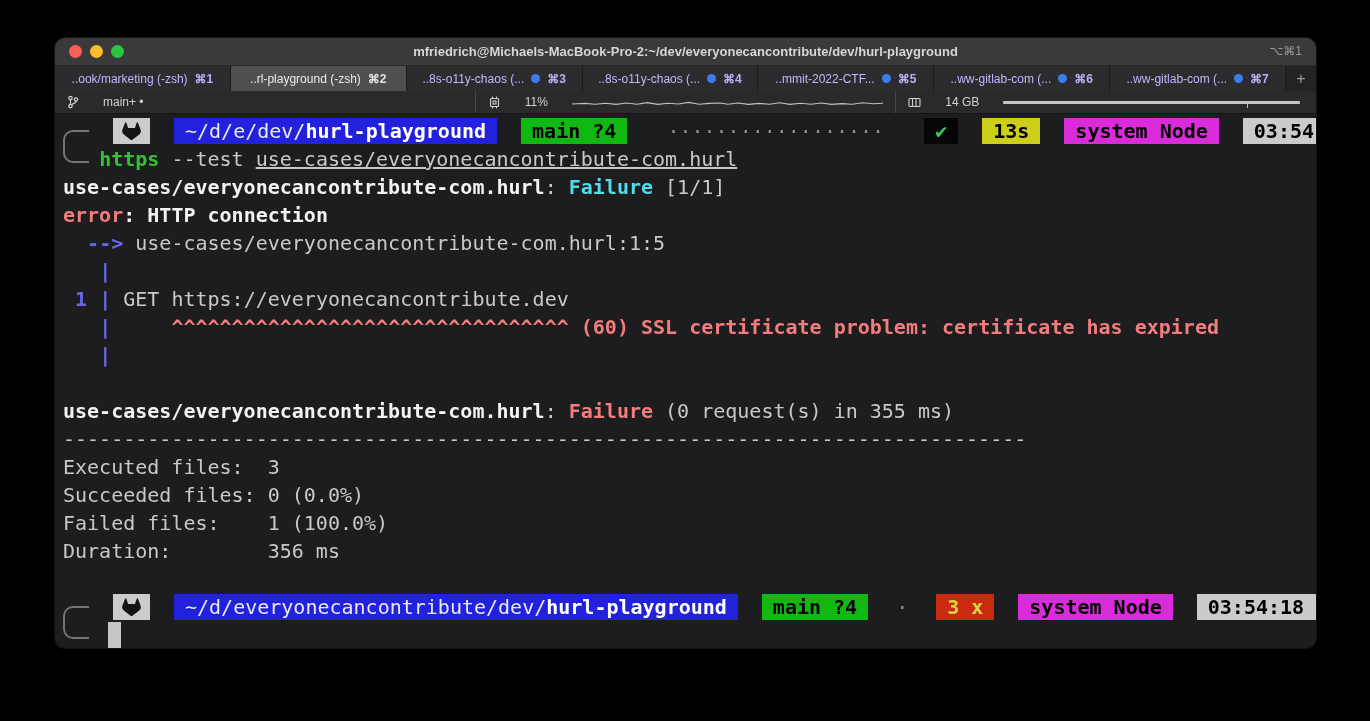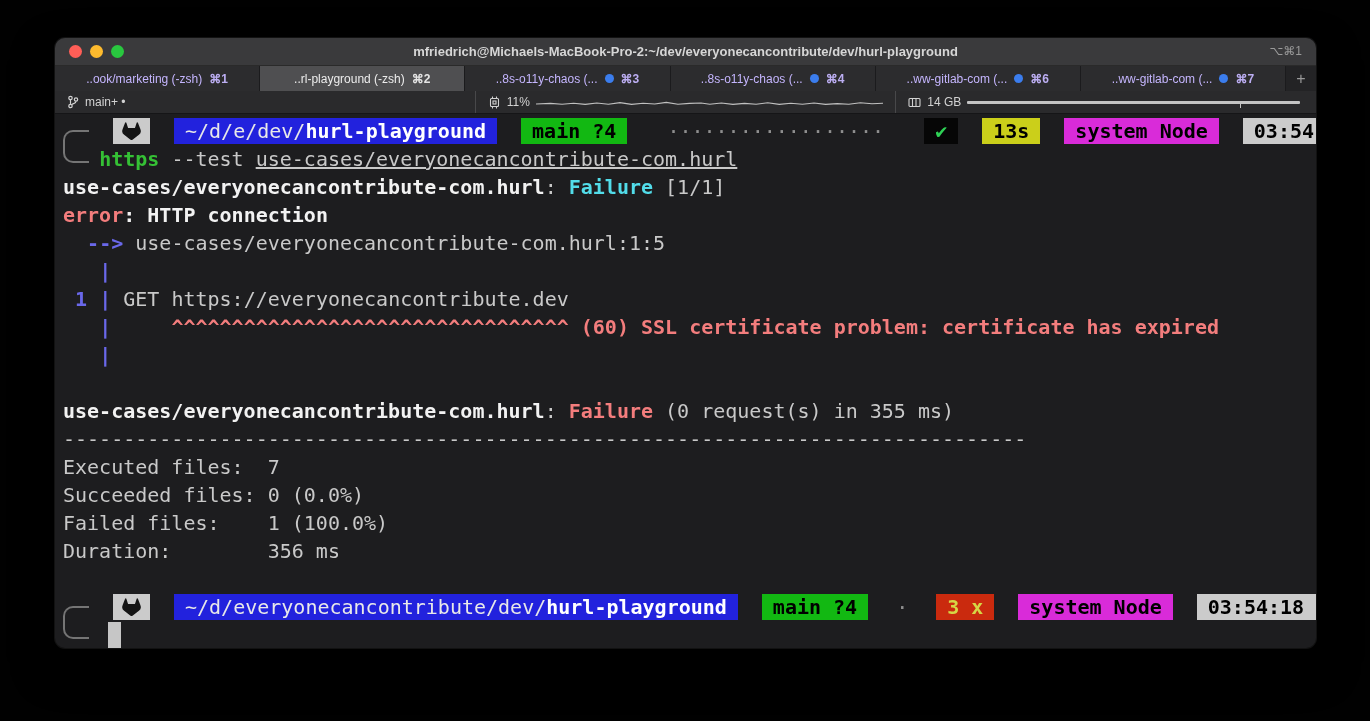--- a/index.html
+++ b/index.html
@@ -19,21 +19,21 @@
   .tab{flex:1;display:flex;align-items:center;justify-content:center;gap:7px;background:#2c2c2e;
     border-right:1px solid #1b1b1d;font-size:12px;color:#c4b5fd;white-space:nowrap;overflow:hidden;}
   .tab.active{background:#4f4f51;color:#ececec;}
   .tab-dot{width:9px;height:9px;border-radius:50%;background:#3b7ded;flex:0 0 auto;}
   .tab-shortcut{color:inherit;font-weight:bold;opacity:.95;}
   .tab-plus{flex:0 0 30px;display:flex;align-items:center;justify-content:center;background:#232325;
     color:#9a9a9a;font-size:16px;}
   
   .statusbar{display:flex;height:22px;background:#2a2a2c;border-bottom:1px solid #151517;
     color:#d2d2d2;font-size:12px;align-items:stretch;}
-  .sb-zone{flex:1;display:flex;align-items:center;gap:6px;padding:0 12px;min-width:0;}
+  .sb-zone{flex:1;display:flex;align-items:center;gap:24px;padding:0 12px;min-width:0;}
   .sb-zone + .sb-zone{border-left:1px solid #48484a;}
   .sb-icon{flex:0 0 auto;display:flex;align-items:center;}
   .spark{flex:1;height:12px;}
   .membar{flex:1;height:8px;position:relative;margin-right:4px;}
   .membar .bar{position:absolute;left:0;right:0;top:3px;height:3px;background:#c4c4c4;border-radius:1px;}
   .membar .tick{position:absolute;left:82%;top:3px;width:1px;height:7px;background:#c4c4c4;}
   
   .terminal{position:relative;padding:3px 8px 0 8px;font-family:"DejaVu Sans Mono",monospace;
     font-size:20px;line-height:28px;color:#c9c9c9;}
   .tline{height:28px;white-space:pre;}
@@ -81,20 +81,25 @@
       </div>
       <div class="tab">
         <span class="tab-label">..8s-o11y-chaos (...</span>
         <span class="tab-dot"></span>
         <span class="tab-shortcut">⌘3</span>
       </div>
       <div class="tab">
         <span class="tab-label">..8s-o11y-chaos (...</span>
         <span class="tab-dot"></span>
         <span class="tab-shortcut">⌘4</span>
+      </div>
+      <div class="tab">
+        <span class="tab-label">..mmit-2022-CTF...</span>
+        <span class="tab-dot"></span>
+        <span class="tab-shortcut">⌘5</span>
       </div>
       <div class="tab">
         <span class="tab-label">..ww-gitlab-com (...</span>
         <span class="tab-dot"></span>
         <span class="tab-shortcut">⌘6</span>
       </div>
       <div class="tab">
         <span class="tab-label">..ww-gitlab-com (...</span>
         <span class="tab-dot"></span>
         <span class="tab-shortcut">⌘7</span>
@@ -156,21 +161,21 @@
       <div class="tline"><span class="wb">use-cases/everyonecancontribute-com.hurl</span><span class="fg">: </span><span class="cyanb">Failure</span><span class="fg"> [1/1]</span></div>
       <div class="tline"><span class="redb">error</span><span class="wb">: </span><span class="wb">HTTP connection</span></div>
       <div class="tline"><span class="fg">  </span><span class="blueb">--&gt;</span><span class="fg"> use-cases/everyonecancontribute-com.hurl:1:5</span></div>
       <div class="tline"><span class="fg">   </span><span class="blueb">|</span></div>
       <div class="tline"><span class="fg"> </span><span class="blueb">1</span><span class="fg"> </span><span class="blueb">|</span><span class="fg"> GET https://everyonecancontribute.dev</span></div>
       <div class="tline"><span class="fg">   </span><span class="blueb">|</span><span class="fg">     </span><span class="redb">^^^^^^^^^^^^^^^^^^^^^^^^^^^^^^^^^ (60) SSL certificate problem: certificate has expired</span></div>
       <div class="tline"><span class="fg">   </span><span class="blueb">|</span></div>
       <div class="tline">&nbsp;</div>
       <div class="tline"><span class="wb">use-cases/everyonecancontribute-com.hurl</span><span class="fg">: </span><span class="redb">Failure</span><span class="fg"> (0 request(s) in 355 ms)</span></div>
       <div class="tline"><span class="fg">--------------------------------------------------------------------------------</span></div>
-      <div class="tline"><span class="fg">Executed files:  7</span></div>
+      <div class="tline"><span class="fg">Executed files:  3</span></div>
       <div class="tline"><span class="fg">Succeeded files: 0 (0.0%)</span></div>
       <div class="tline"><span class="fg">Failed files:    1 (100.0%)</span></div>
       <div class="tline"><span class="fg">Duration:        356 ms</span></div>
       <div class="tline">&nbsp;</div>
       <div class="pline"><div class="hook hook-left"></div><div class="pseg logo" style="background: rgb(203, 203, 203);"><svg width="19" height="18" viewBox="0 0 32 31">
             <path fill="#141414" d="M31.46 12.78l-.04-.12-4.35-11.35a1.14 1.14 0 0 0-2.16.06l-2.94 9h-11.9l-2.94-9a1.14 1.14 0 0 0-2.16-.06L.62 12.66l-.05.12a8.09 8.09 0 0 0 2.68 9.34l.02.01.04.03 6.63 4.96 3.28 2.48 2 1.51a1.35 1.35 0 0 0 1.62 0l2-1.51 3.28-2.48 6.67-5 .02-.01a8.09 8.09 0 0 0 2.65-9.33z"></path>
           </svg></div><div class="pseg" style="background: rgb(34, 34, 221); color: rgb(233, 233, 233);"><span style="font-weight: normal;">~/d/everyonecancontribute/dev/</span><span style="color: rgb(255, 255, 255);">hurl-playground</span></div><div class="pseg" style="background: rgb(18, 184, 18); color: rgb(0, 0, 0);"><span>main ?4</span></div><div class="pseg nobg" style="color: rgb(143, 143, 143);"><span style="font-weight: normal;">·</span></div><div class="pseg" style="background: rgb(202, 42, 14); color: rgb(214, 214, 69);"><span>3 x</span></div><div class="pseg" style="background: rgb(217, 43, 217); color: rgb(0, 0, 0);"><span>system Node</span></div><div class="pseg" style="background: rgb(203, 203, 203); color: rgb(0, 0, 0);"><span>03:54:18 AM</span></div><div class="hook hook-right"></div></div>
       <div class="cursorline">
         <div class="cursor"></div>
       </div>

